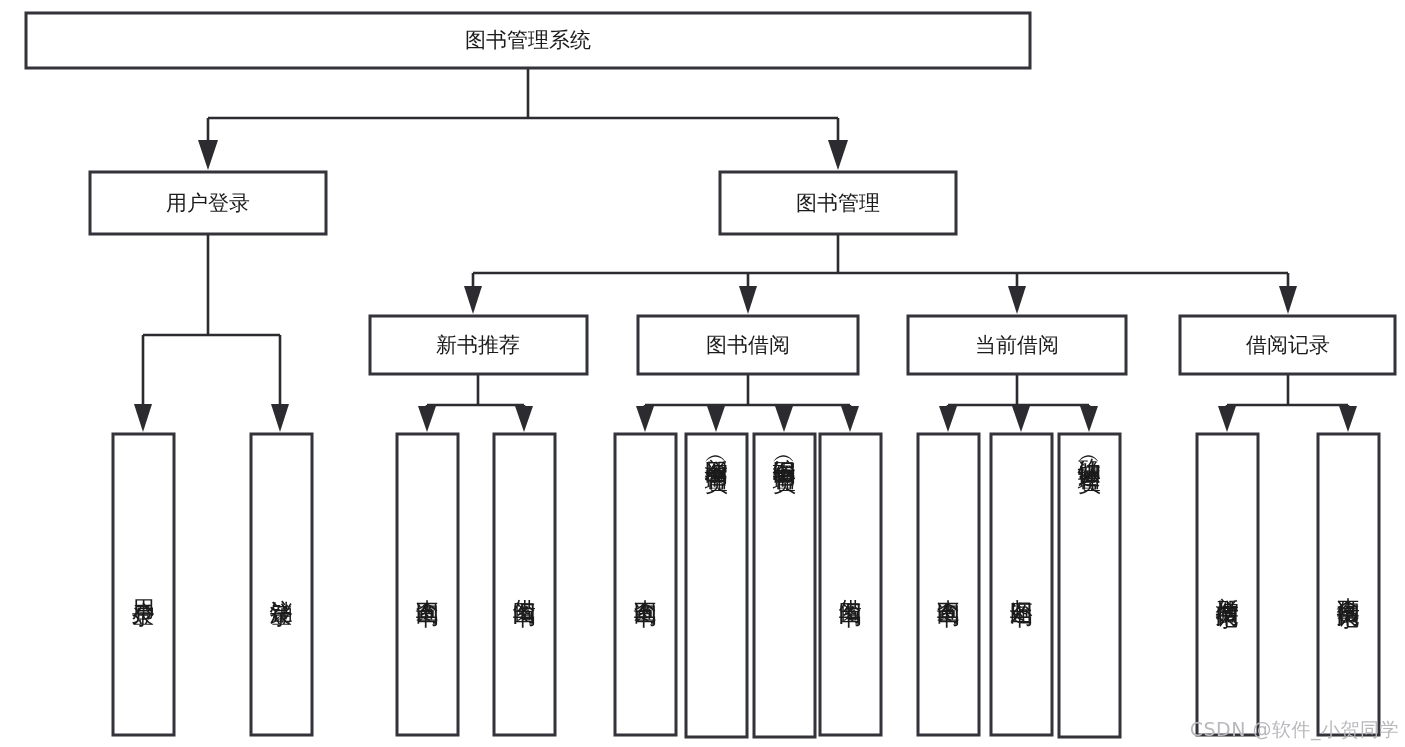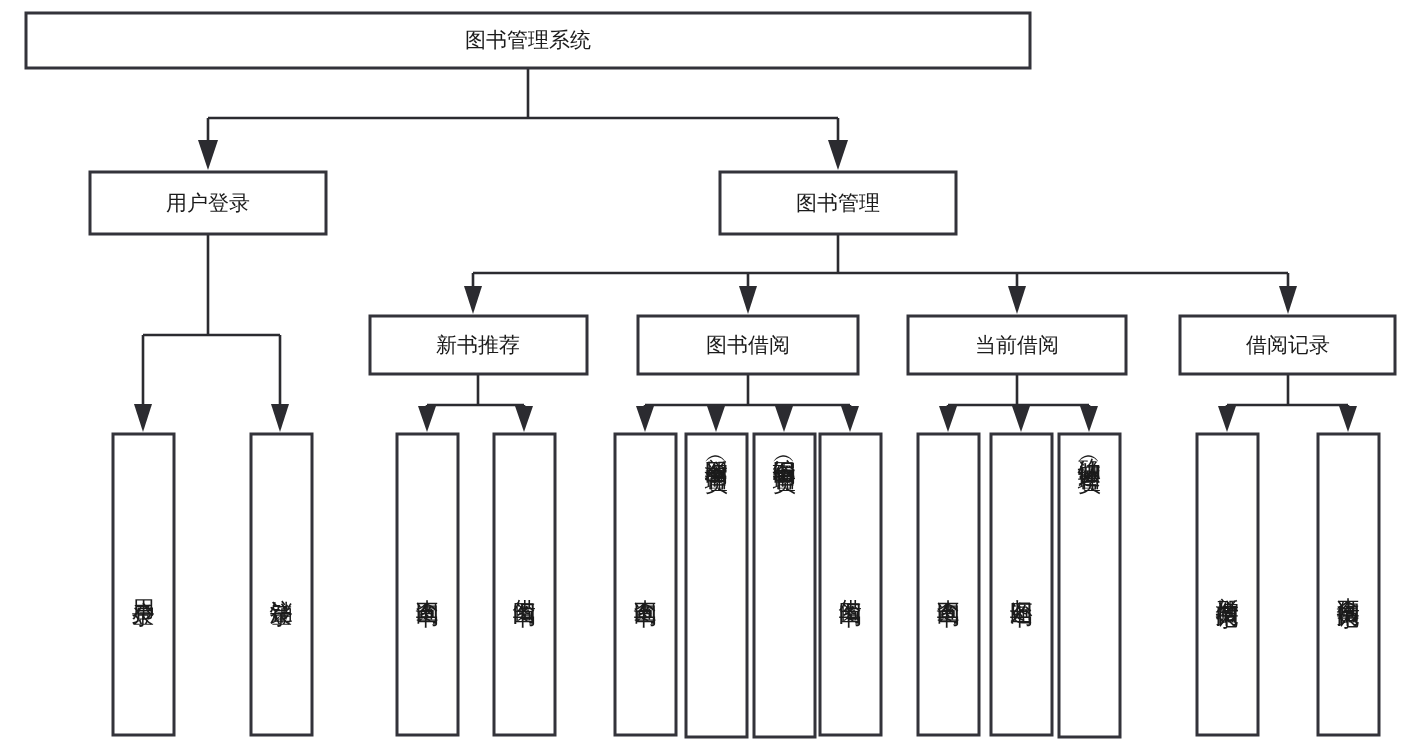--- a/index.html
+++ b/index.html
@@ -216,14 +216,15 @@
   <div class="vert-text-wrap" style="left:1051px; top:434px; width:61px; height:303px; align-items:flex-start;">
     <span class="vert-text" style="margin-top:6px;">确认归还（管理员）</span>
   </div>
   <div class="vert-text-wrap" style="left:1189px; top:434px; width:61px; height:301px;">
     <span class="vert-text">新增借阅记录</span>
   </div>
   <div class="vert-text-wrap" style="left:1310px; top:434px; width:61px; height:301px;">
     <span class="vert-text">查询借阅记录</span>
   </div>
 
+  <div class="watermark">CSDN @软件_小贺同学</div>
 
 </div>
 
 </body></html>

